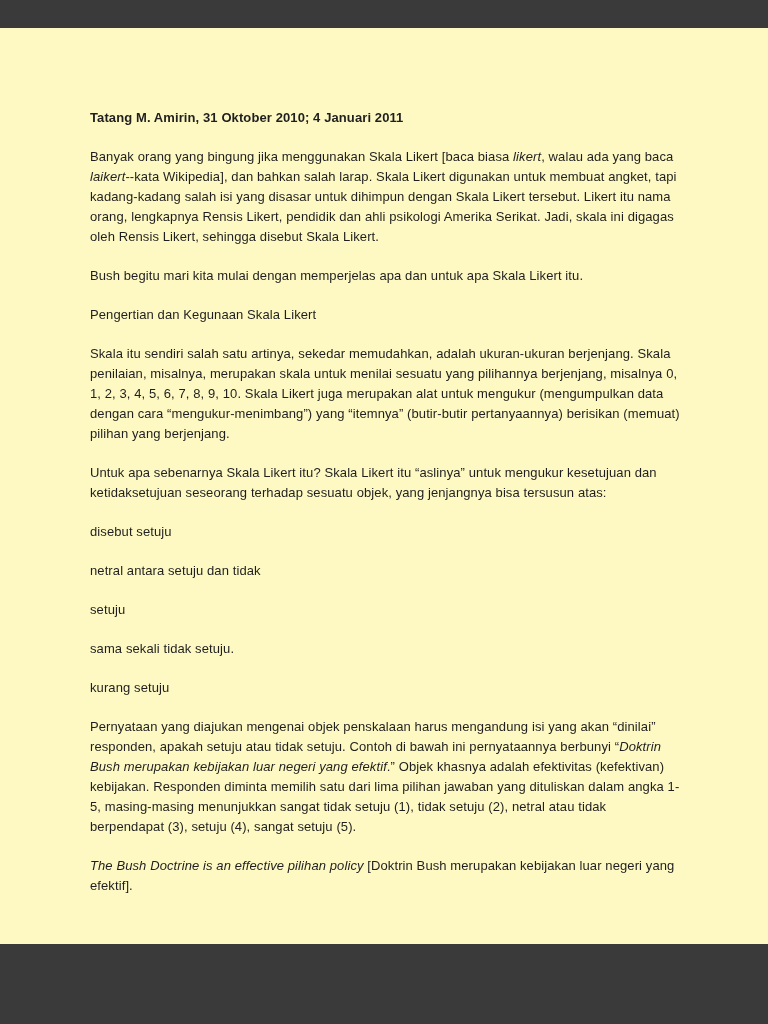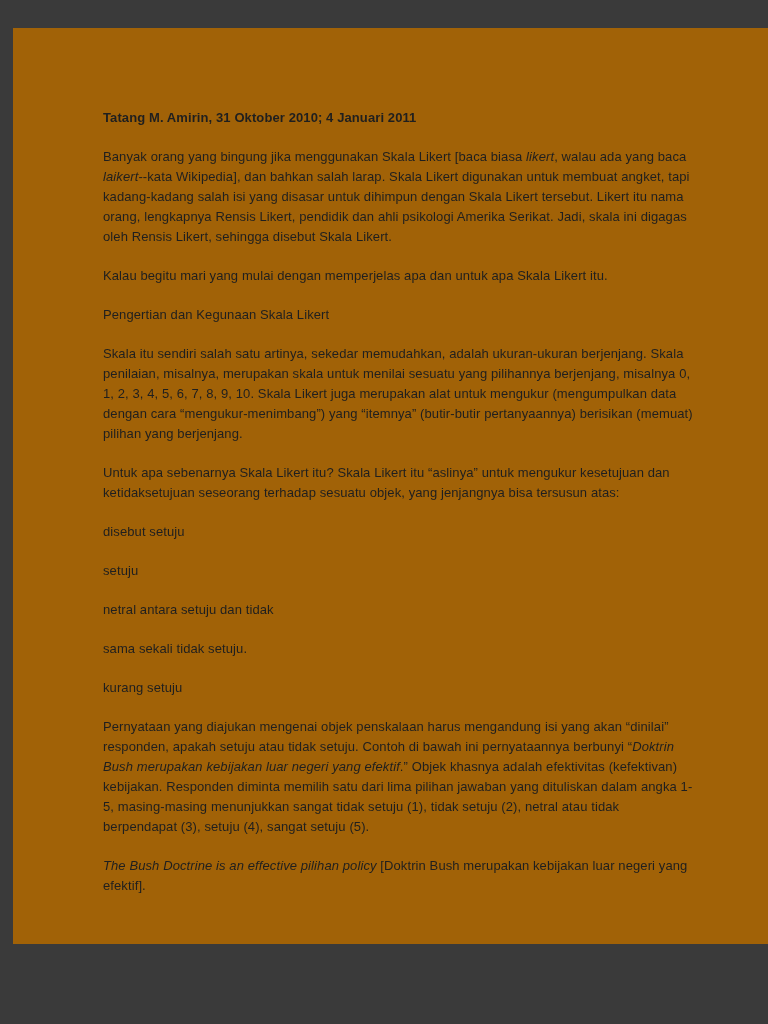--- a/index.html
+++ b/index.html
@@ -44,32 +44,32 @@
   .byline { font-weight: bold; }
   .section-heading { font-weight: bold; }
   strong { font-weight: normal; }
   em { font-style: italic; }
 </style>
 </head>
 <body>
 
 <div class="backdrop backdrop-top" style="background: rgb(58, 58, 58);"></div>
 
-<div class="paper" style="background: #a16207; margin-left: 13px;">
+<div class="paper" style="background: #fef9c3;">
   <main class="content" style="color: rgb(31, 31, 31);">
     <p class="byline">Tatang M. Amirin, 31 Oktober 2010; 4 Januari 2011</p>
     <div id="doc-blocks">
         <p class="paragraph">Banyak orang yang bingung jika menggunakan Skala Likert [baca biasa <em>likert</em>, walau ada yang baca <em>laikert</em>--kata Wikipedia], dan bahkan salah larap. Skala Likert digunakan untuk membuat angket, tapi kadang-kadang salah isi yang disasar untuk dihimpun dengan Skala Likert tersebut. Likert itu nama orang, lengkapnya <strong>Rensis Likert</strong>, pendidik dan ahli psikologi Amerika Serikat. Jadi, skala ini digagas oleh Rensis Likert, sehingga disebut Skala Likert.</p>
-        <p class="paragraph">Kalau begitu mari yang mulai dengan memperjelas apa dan untuk apa Skala Likert itu.</p>
+        <p class="paragraph">Bush begitu mari kita mulai dengan memperjelas apa dan untuk apa Skala Likert itu.</p>
         <p class="section-heading"><strong>Pengertian dan Kegunaan Skala Likert</strong></p>
         <p class="paragraph">Skala itu sendiri salah satu artinya, sekedar memudahkan, adalah ukuran-ukuran berjenjang. Skala penilaian, misalnya, merupakan skala untuk menilai sesuatu yang pilihannya berjenjang, misalnya 0, 1, 2, 3, 4, 5, 6, 7, 8, 9, 10.  Skala Likert juga merupakan alat untuk mengukur (mengumpulkan data dengan cara “mengukur-menimbang”) yang “itemnya” (butir-butir pertanyaannya) berisikan (memuat) pilihan yang berjenjang.</p>
         <p class="paragraph">Untuk apa sebenarnya Skala Likert itu? Skala Likert itu “aslinya” untuk mengukur <strong>kesetujuan dan ketidaksetujuan</strong> seseorang terhadap sesuatu objek, yang jenjangnya bisa tersusun atas:</p>
         <p class="list-line">disebut setuju</p>
+        <p class="list-line">netral antara setuju dan tidak</p>
         <p class="list-line">setuju</p>
-        <p class="list-line">netral antara setuju dan tidak</p>
         <p class="list-line">sama sekali tidak setuju.</p>
         <p class="list-line">kurang setuju</p>
         <p class="paragraph">Pernyataan yang diajukan mengenai objek penskalaan harus mengandung isi yang akan “dinilai” responden, apakah setuju atau tidak setuju. Contoh di bawah ini pernyataannya berbunyi “<strong><em>Doktrin Bush merupakan kebijakan luar negeri yang efektif</em></strong>.” Objek khasnya adalah efektivitas (kefektivan) kebijakan.  Responden diminta memilih satu dari lima pilihan jawaban yang dituliskan dalam angka 1-5, masing-masing  menunjukkan sangat tidak setuju (1), tidak setuju (2), netral atau tidak berpendapat (3),  setuju (4), sangat setuju (5).</p>
         <p class="paragraph"><strong><em>The Bush Doctrine is an effective pilihan policy</em></strong> [Doktrin Bush merupakan kebijakan luar negeri yang efektif].</p>
       </div>
   </main>
 </div>
 
 <div class="backdrop backdrop-bottom" style="background: rgb(58, 58, 58);"></div>
 

